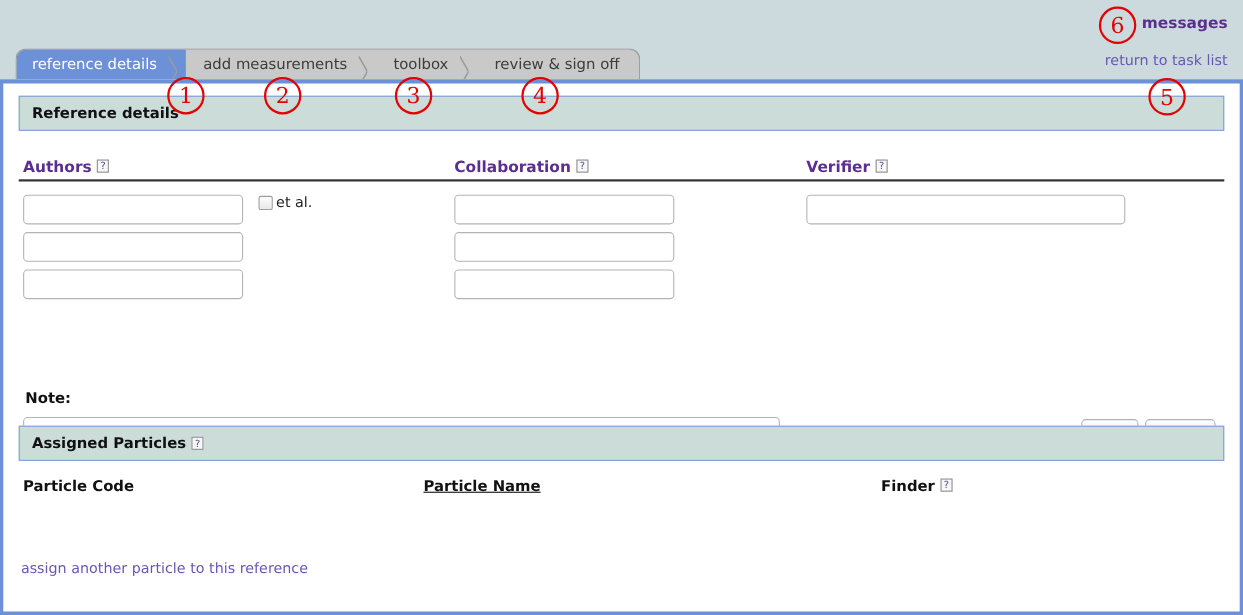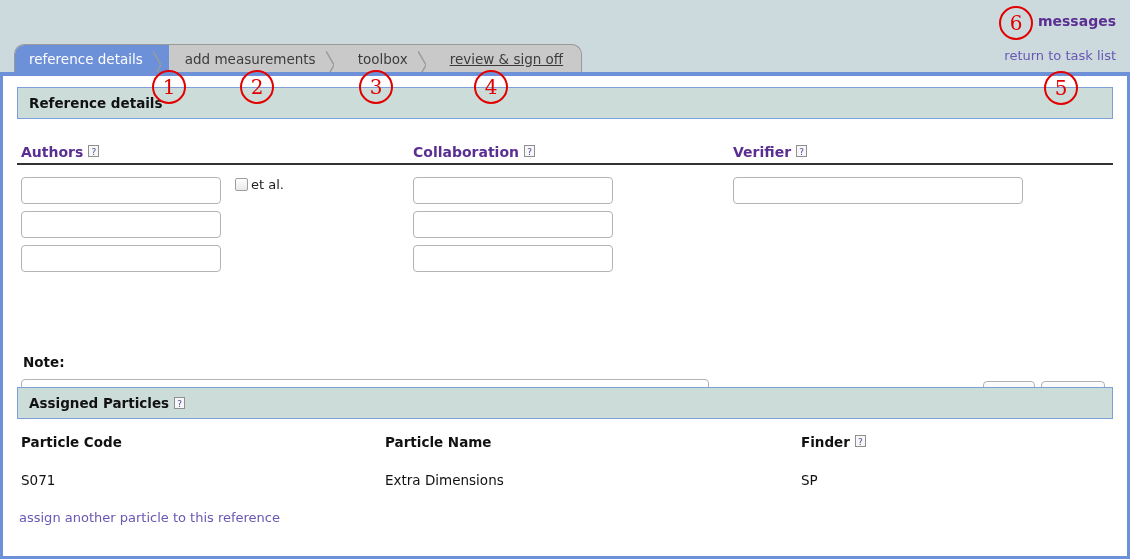--- a/index.html
+++ b/index.html
@@ -98,21 +98,21 @@
     padding-left: 14px;
   }
   .tab .sep {
     position: absolute;
     right: 8px; top: 50%;
     transform: translateY(-50%);
     width: 8px; height: 16px;
   }
   .tab .sep svg { display: block; }
   .tab:last-child .sep { display: none; }
-  .tab:last-child { padding-right: 18px; text-decoration: underline; }
+  .tab:last-child { padding-right: 18px; }
 
   
   #panel {
     position: absolute;
     left: 0; top: 72px;
     width: 1130px;
     height: 487px;
     box-sizing: border-box;
     border: 3px solid #6d91d8;
     border-top-width: 4px;
@@ -241,21 +241,21 @@
   #table-wrap {
     position: absolute;
     left: 18px; top: 358px;
     width: 1078px;
   }
   .tbl-row { position: relative; height: 32px; }
   .tbl-cell { position: absolute; top: 0; white-space: nowrap; font-size: 13.5px; }
   .tbl-head .tbl-cell { font-weight: bold; color: #111; }
   .tbl-body .tbl-cell { font-weight: normal; color: #111; }
   .c0 { left: 0px; text-align: right; }
-  .c1 { left: 364px; }
+  .c1 { left: 364px; text-decoration: underline; }
   .c2 { left: 780px; }
 
   #assign-link {
     position: absolute;
     left: 16px; top: 434px;
     font-size: 13px;
     color: #6a57b5;
     text-decoration: none;
     cursor: pointer;
   }
@@ -369,25 +369,20 @@
   </div>
 
   <div id="table-wrap">
     <div class="tbl-row tbl-head">
       <span class="tbl-cell c0">Particle Code</span>
       <span class="tbl-cell c1">Particle Name</span>
       <span class="tbl-cell c2">
         <span>Finder</span><span class="help-q">?</span>
       </span>
     </div>
-    <div class="tbl-row tbl-body" style="margin-top:6px;">
-      <span class="tbl-cell c0">S071</span>
-      <span class="tbl-cell c1">Extra Dimensions</span>
-      <span class="tbl-cell c2">SP</span>
-    </div>
   </div>
 
   <a id="assign-link" href="#">assign another particle to this reference</a>
 </div>
 
 <div id="anno-layer">
     <div class="anno" style="left: 152px; top: 70px;">1</div>
     <div class="anno" style="left: 240px; top: 70px;">2</div>
     <div class="anno" style="left: 359px; top: 70px;">3</div>
     <div class="anno" style="left: 474px; top: 70px;">4</div>

